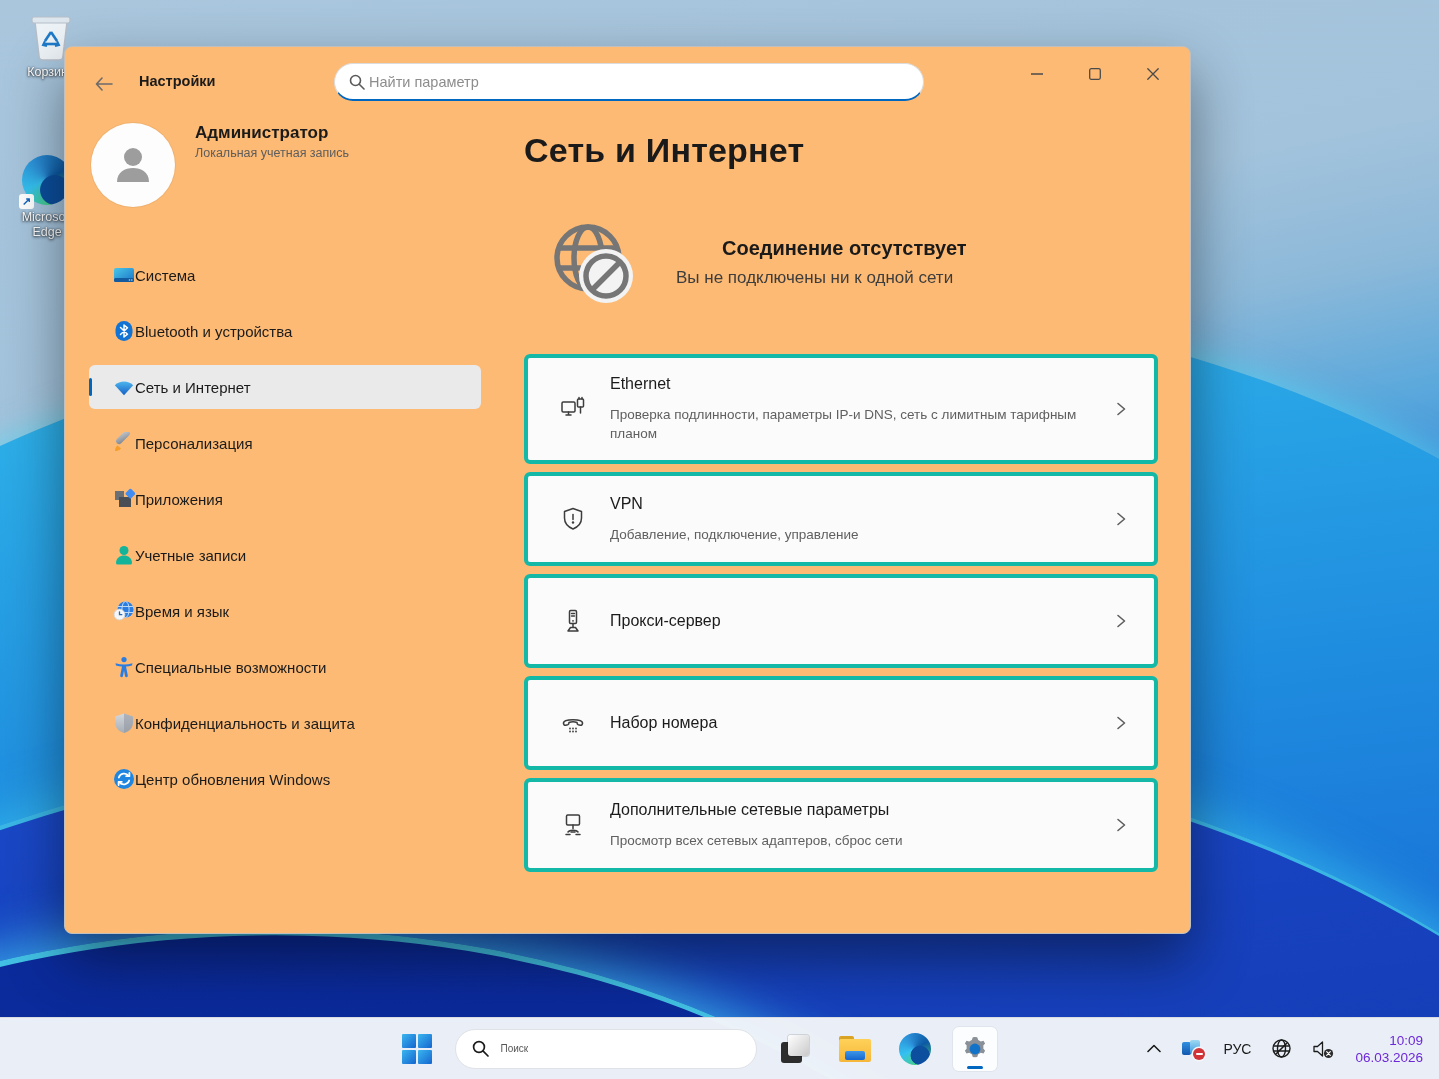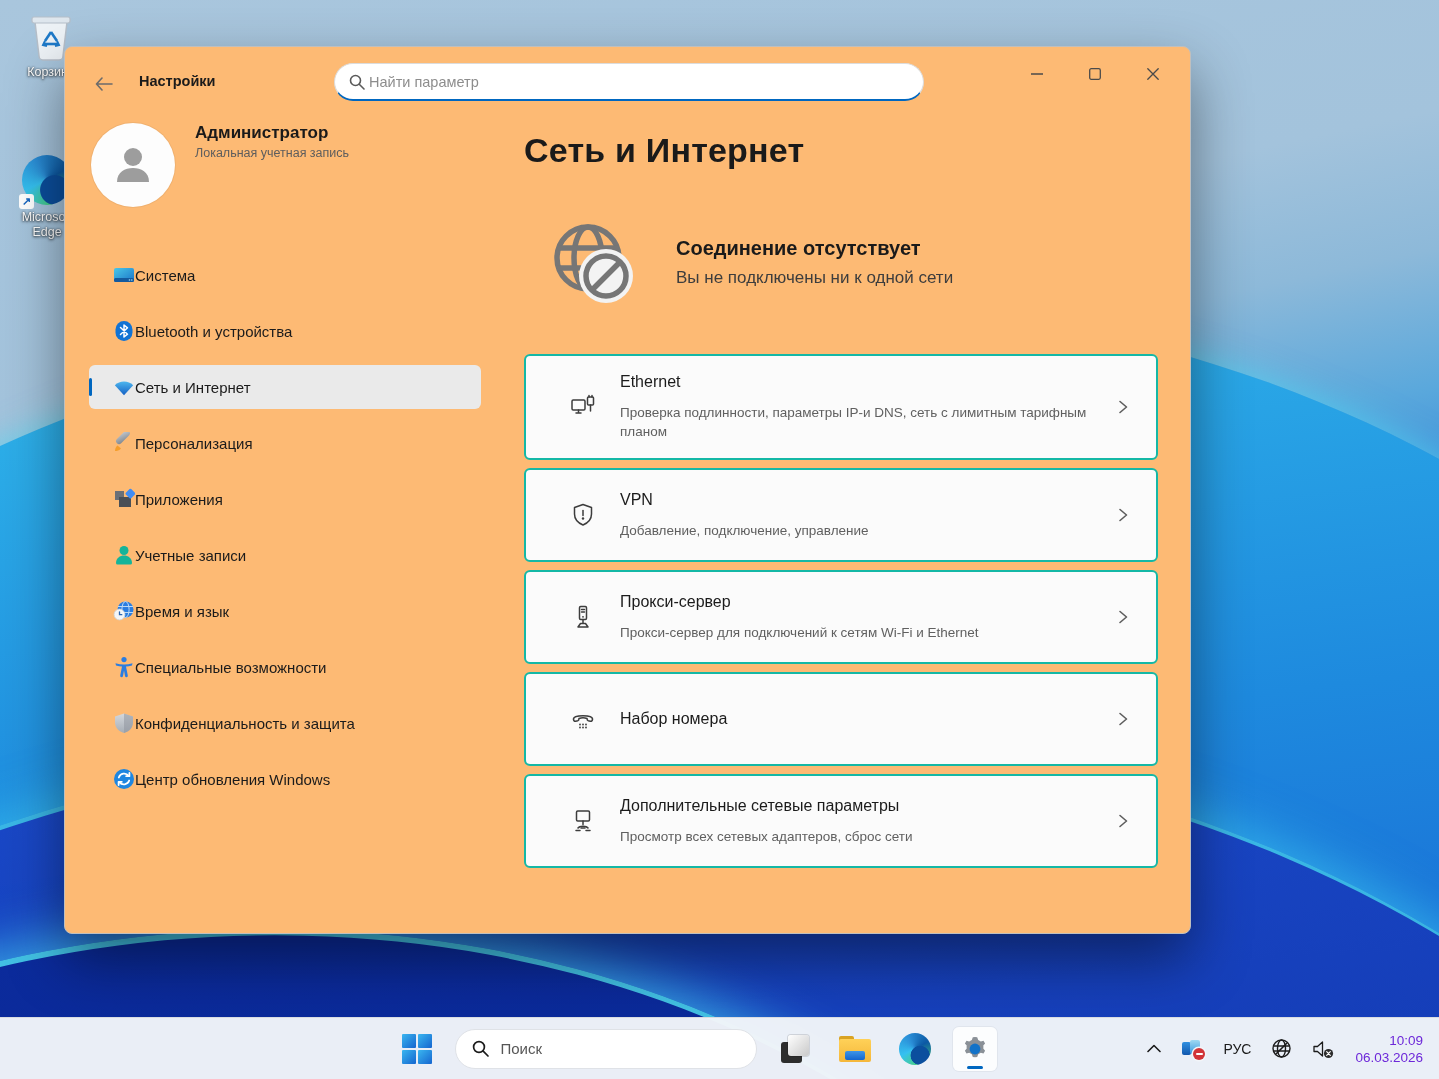--- a/index.html
+++ b/index.html
@@ -65,47 +65,47 @@
   .nav-item.selected { background:#eaeaea; }
   .nav-item.selected::before { content:""; position:absolute; left:0; top:13px; width:3px; height:18px;
     border-radius:2px; background:#0067c0; }
   .nav-ico { width:22px; height:22px; flex:0 0 22px; display:flex; align-items:center; justify-content:center; }
   .nav-label { font-size:15px; color:#1b1b1b; }
 
   
   .main { position:absolute; left:459px; top:84px; width:668px; }
   .page-title { font-size:34px; font-weight:700; color:#1a1a1a; letter-spacing:.2px; }
   .hero { display:flex; align-items:center; gap:36px; margin-top:44px; padding-left:20px; }
-  .hero-title { font-size:20px; font-weight:700; color:#1a1a1a; }
+  .hero-title { font-size:20px; font-weight:700; color:#1a1a1a;margin-left:46px; }
   .hero-sub { font-size:17px; color:#3d3d3d; margin-top:8px; }
 
   .cards { margin-top:44px; width:634px; }
-  .card { position:relative; background:#fbfbfb; border:2px solid #14b8a6; border-radius:6px;
+  .card { position:relative; background:#fbfbfb; border:4px solid #14b8a6; border-radius:6px;
     margin-bottom:8px; display:flex; align-items:center; gap:24px;
-    padding:17px 56px 17px 44px; min-height:94px; cursor:pointer; }
+    padding:17px 56px 17px 32px; min-height:94px; cursor:pointer; }
   .card-ico { width:26px; height:26px; flex:0 0 26px; color:#3d3d3d; }
   .card-title { font-size:16px; color:#1b1b1b; }
   .card-desc { font-size:13.5px; color:#606060; margin-top:12px; line-height:19px; max-width:492px; }
   .card-chevron { position:absolute; right:26px; top:50%; transform:translateY(-50%); color:#5d5d5d; }
 
   
   .taskbar { position:absolute; left:0; right:0; bottom:0; height:62px; z-index:3;
     background:rgba(242,245,249,.97); border-top:1px solid #d9dce1; }
   .tb-center { position:absolute; left:50%; bottom:0; top:0; transform:translateX(calc(-50% - 24px));
     display:flex; align-items:center; gap:16px; }
   .tb-btn { width:44px; height:44px; border-radius:6px; display:flex; align-items:center; justify-content:center;
     cursor:pointer; position:relative; }
   .tb-btn.active { background:rgba(255,255,255,.85); box-shadow:0 0 0 1px rgba(0,0,0,.04); }
   .tb-btn.active::after { content:""; position:absolute; bottom:2px; left:50%; transform:translateX(-50%);
     width:16px; height:3px; border-radius:2px; background:#0067c0; }
   .start-logo { width:30px; height:30px; display:grid; grid-template-columns:1fr 1fr; grid-template-rows:1fr 1fr; gap:2px; }
   .start-logo span { background:linear-gradient(135deg,#3ab6f0,#1565cf); border-radius:1px; }
   .tb-search { width:302px; height:40px; background:#fff; border:1px solid #dfe2e7; border-radius:20px;
     display:flex; align-items:center; gap:12px; padding:0 16px; }
-  .tb-search input { flex:1; border:none; outline:none; background:transparent; font-size:15px; color:#1b1b1b;
+  .tb-search input { flex:1; border:none; outline:none; background:transparent; font-size:10px; color:#1b1b1b;
     font-family:"Liberation Sans",sans-serif; }
   .tb-search input::placeholder { color:#565656; }
   .taskview-art { position:relative; width:28px; height:28px; }
   .taskview-art .tv-back { position:absolute; left:0; bottom:0; width:21px; height:21px; background:#2d2d2d; border-radius:3px; }
   .taskview-art .tv-front { position:absolute; right:0; top:0; width:21px; height:21px; border-radius:3px;
     background:linear-gradient(135deg,#ffffff,#c9c9c9); box-shadow:0 0 0 1px rgba(0,0,0,.12); }
   .folder-art { position:relative; width:32px; height:26px; }
   .folder-art .f-tab { position:absolute; left:0; top:0; width:15px; height:8px; background:#d9a323; border-radius:2px 2px 0 0; }
   .folder-art .f-body { position:absolute; left:0; top:3px; width:32px; height:23px;
     background:linear-gradient(180deg,#ffd158,#f5b73a); border-radius:2px; }
@@ -412,21 +412,20 @@
           <svg class="card-ico" viewBox="0 0 26 26">
             <g stroke="currentColor" stroke-width="1.5" fill="none" stroke-linecap="round" stroke-linejoin="round">
               <rect x="9.5" y="2.5" width="7" height="13" rx="1.2"></rect>
               <path d="M11.5 5.5 h3 M11.5 8 h3"></path>
               <path d="M13 15.5 v4 M8 23 l2.5-3.5 h5 L18 23 M8 23 h10"></path>
             </g>
             <circle cx="13" cy="12.8" r="0.9" fill="currentColor"></circle>
           </svg>
           <div>
             <div class="card-title">Прокси-сервер</div>
-            <div class="card-desc">Прокси-сервер для подключений к сетям Wi-Fi и Ethernet</div>
           </div>
           <svg class="card-chevron" width="14" height="14" viewBox="0 0 14 14">
             <path d="M4 1.5 L10.5 7 L4 12.5" stroke="currentColor" stroke-width="1.6" fill="none" stroke-linecap="round" stroke-linejoin="round"></path>
           </svg>
         </div>
 
         <div class="card">
           <svg class="card-ico" viewBox="0 0 26 26">
             <g stroke="currentColor" stroke-width="1.5" fill="none" stroke-linecap="round">
               <path d="M3.5 13 c0-4.5 19-4.5 19 0"></path>

